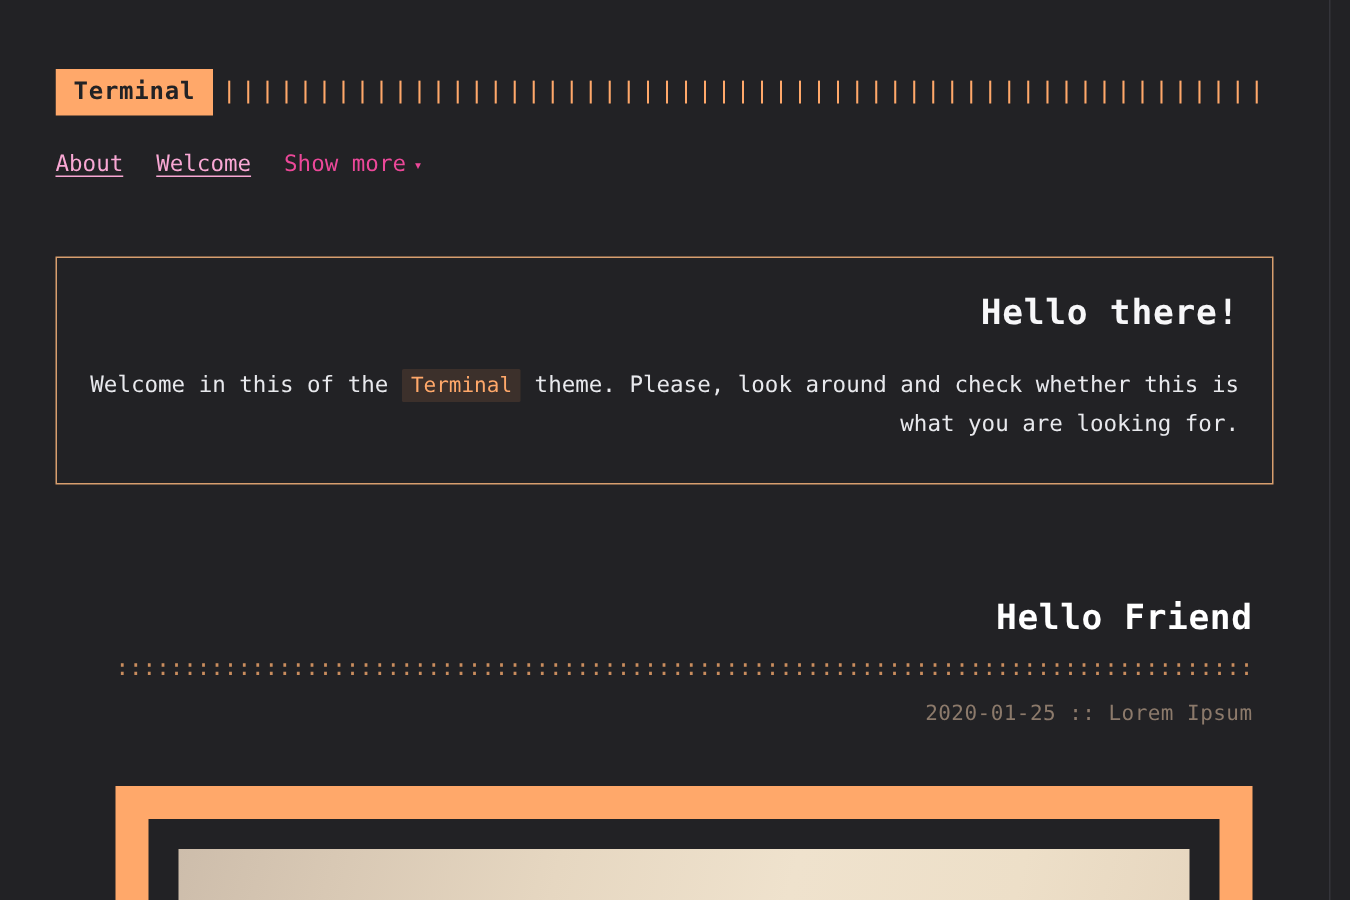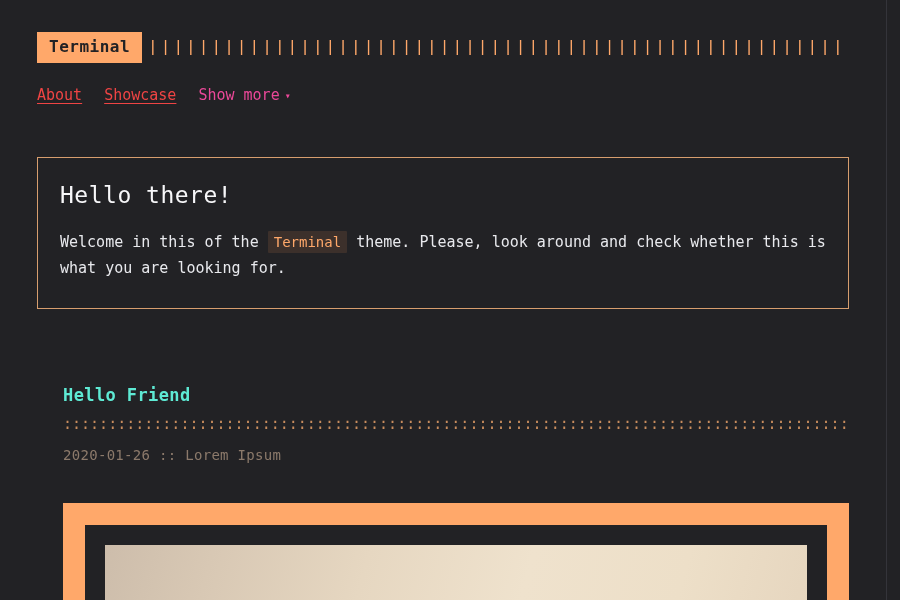--- a/index.html
+++ b/index.html
@@ -44,21 +44,22 @@
     background: #3a3a42;
     border-radius: 5px;
   }
 
   .page {
     position: absolute;
     top: 0;
     left: 0;
     width: 886px;
     height: 600px;
-    padding: 0;
+    padding: 14px;
+    text-align: right;
   }
 
   .container {
     width: 812px;
     margin: 0 auto;
     padding: 0 0;
   }
 
   
   header.site-header {
@@ -98,21 +99,21 @@
   }
 
   nav.site-nav {
     margin-top: 22px;
     display: flex;
     align-items: baseline;
     gap: 0;
   }
 
   nav.site-nav a.nav-link {
-    color: #ef4444;
+    color: #f9a8d4;
     text-decoration: underline;
     text-underline-offset: 3px;
     font-size: 15px;
     margin-right: 22px;
   }
 
   nav.site-nav .nav-more {
     color: #ec4899;
     font-size: 15px;
     cursor: pointer;
@@ -129,21 +130,21 @@
   .announcement {
     margin-top: 53px;
     border: 1px solid #d79e6e;
     padding: 24px 22px 26px 22px;
     background: #222225;
   }
 
   .announcement h2 {
     margin: 0 0 22px 0;
     font-size: 23px;
-    font-weight: 400;
+    font-weight: 700;
     color: #f7f7f9;
     letter-spacing: 0.5px;
   }
 
   .announcement p {
     margin: 0;
     font-size: 15px;
     line-height: 1.72;
     color: #e8e9ed;
   }
@@ -158,23 +159,23 @@
 
   
   .posts {
     margin-top: 76px;
     padding-left: 63px;
     padding-right: 37px;
   }
 
   .post-title {
     margin: 0;
-    font-size: 17px;
+    font-size: 23px;
     font-weight: 700;
-    color: #5eead4;
+    color: #ffffff;
     letter-spacing: 0.4px;
     line-height: 1.2;
   }
 
   .post-rule {
     margin-top: 12px;
     height: 14px;
     color: #c98d5e;
     font-size: 15px;
     letter-spacing: 0px;
@@ -222,21 +223,21 @@
 
       <header class="site-header">
 
         <div class="logo-row">
           <a class="logo-badge">Terminal</a>
           <span class="logo-bars">||||||||||||||||||||||||||||||||||||||||||||||||||||||||||||||||||||||||||||||||||||||||||||||||||||||||||||||||||</span>
         </div>
 
         <nav class="site-nav">
           <a class="nav-link">About</a>
-          <a class="nav-link">Showcase</a>
+          <a class="nav-link">Welcome</a>
           <span class="nav-more">
             <span>Show more</span><span class="caret">▾</span>
           </span>
         </nav>
 
       </header>
 
       <section class="announcement">
         <h2>Hello there!</h2>
         <p>
@@ -250,21 +251,21 @@
 
     <div class="posts">
       <article>
 
         <h2 class="post-title">
           <a style="color:inherit;text-decoration:none;">Hello Friend</a>
         </h2>
 
         <div class="post-rule">::::::::::::::::::::::::::::::::::::::::::::::::::::::::::::::::::::::::::::::::::::::::::::::::::::::::::::::::::::::::::::::::::::::::::::::::::::</div>
 
-        <div class="post-meta">2020-01-26 :: Lorem Ipsum</div>
+        <div class="post-meta">2020-01-25 :: Lorem Ipsum</div>
 
         <div class="post-figure">
           <div class="post-figure-inner">
             <div class="post-image"></div>
           </div>
         </div>
 
       </article>
     </div>
 

